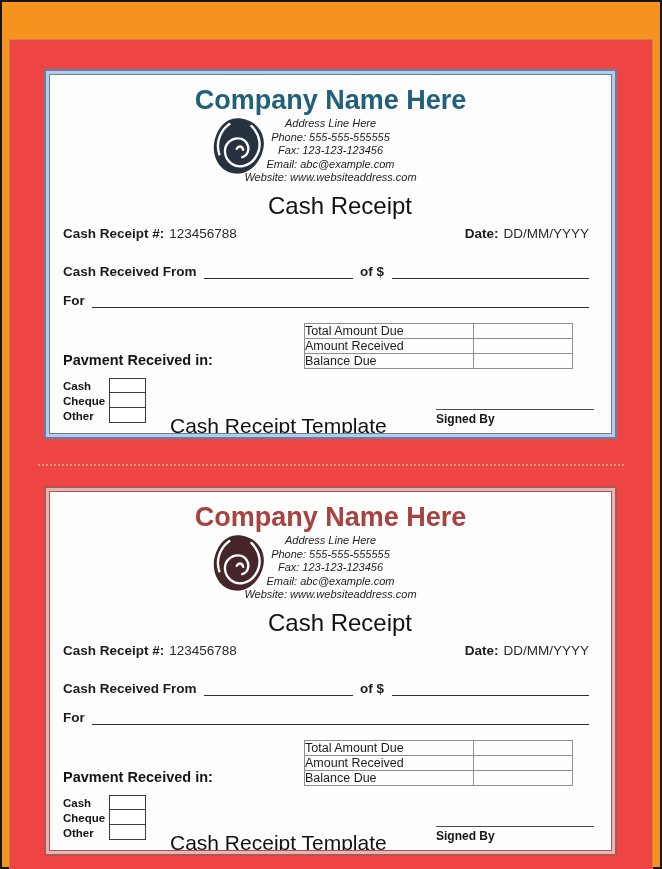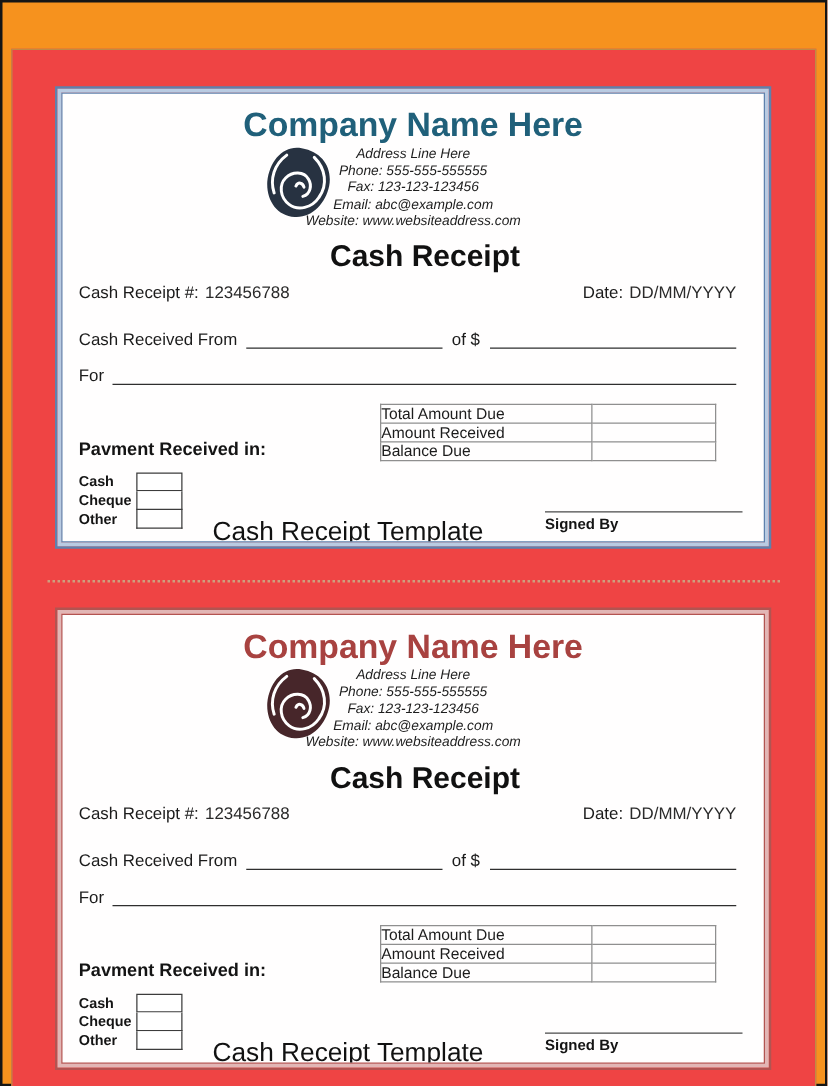--- a/index.html
+++ b/index.html
@@ -16,29 +16,29 @@
   .receipt.red{top:446px;}
   .r2{width:100%;height:100%;box-sizing:border-box;border:3px solid var(--bl);}
   .r3{position:relative;width:100%;height:100%;box-sizing:border-box;
       border:1px solid var(--bo);background:#fffefe;overflow:hidden;}
 
   .company{margin:11px 0 0;text-align:center;font-size:27px;font-weight:bold;
            color:var(--accent);letter-spacing:0px;line-height:1.05;}
   .contact{margin-top:3px;text-align:center;font-size:11px;line-height:13.4px;
            color:#1d1d1d;font-style:italic;}
   .logo{position:absolute;top:42px;left:162px;width:55px;height:60px;}
-  .doc-title{margin:9px 0 0;text-align:center;font-size:24px;font-weight:bold;
+  .doc-title{margin:9px 0 0;text-align:center;font-size:24px;font-weight:normal;
              color:#111;line-height:1.1;padding-left:19px;}
   .meta{display:flex;justify-content:space-between;margin:6px 22px 0 13px;
         font-size:13.5px;color:#1b1b1b;}
-  .meta b{font-weight:normal;}
+  .meta b{font-weight:bold;}
   .meta .val{margin-left:5px;font-weight:normal;color:#2a2a2a;}
 
   .fill-row{display:flex;align-items:flex-end;margin:23px 22px 0 13px;
-            font-size:13.5px;font-weight:normal;color:#1b1b1b;line-height:15px;}
+            font-size:13.5px;font-weight:bold;color:#1b1b1b;line-height:15px;}
   .fill-row.for-row{margin-top:14px;}
   .blank{border-bottom:1.5px solid #2e2e2e;height:14px;}
   .blank.grow{flex:1;margin:0 7px;}
   .blank.amt{width:197px;margin-left:8px;}
   .blank.forline{flex:1;margin-left:7px;}
 
   table.amounts{position:absolute;top:248px;left:254px;width:266px;
                 border-collapse:collapse;table-layout:fixed;}
   table.amounts td{border:1px solid #8f8f8f;height:14px;font-size:12.5px;
                    color:#1c1c1c;padding:0 0 0 0;line-height:14px;}

